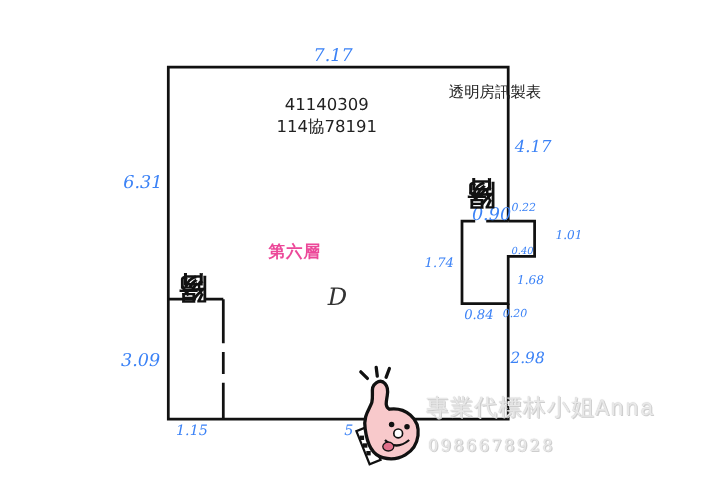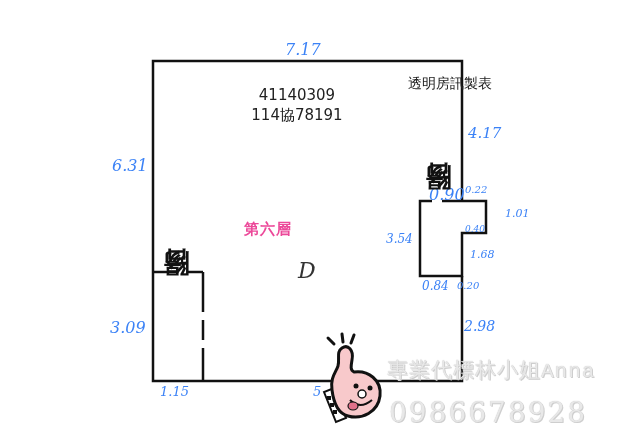--- a/index.html
+++ b/index.html
@@ -7,21 +7,21 @@
   .abs { position:absolute; }
   svg { position:absolute; left:0; top:0; }
   .doc-id { font-family:"DejaVu Sans", sans-serif; font-size:15px; color:#222; text-align:center; width:160px; }
   .maker { font-family:"DejaVu Sans", sans-serif; font-size:14px; color:#222; }
   .hand { font-family:"DejaVu Serif", serif; font-style:italic; color:#3b82f6; }
   .floor-label { font-family:"DejaVu Serif", serif; font-weight:bold; font-size:15px; color:#ec4899; letter-spacing:1px; }
   .unit-label { font-family:"DejaVu Serif", serif; font-style:italic; font-size:22px; color:#333; }
   .balcony-label { font-family:"DejaVu Serif", serif; font-weight:bold; font-size:26px; color:#111; line-height:28px; }
   .wm1 { font-family:Liberation Mono, monospace; font-size:21px; color:#e8e8e8; letter-spacing:1px;
          text-shadow: 0 0 1px #bdbdbd, 1px 1px 0 #d0d0d0; }
-  .wm2 { font-family:"DejaVu Serif", serif; font-size:28px; color:#e8e8e8; letter-spacing:2px;
+  .wm2 { font-family:"DejaVu Serif", serif; font-size:15px; color:#e8e8e8; letter-spacing:2px;
          text-shadow: 0 0 1px #bdbdbd, 1px 1px 0 #d0d0d0; }
 </style>
 </head>
 <body>
 
 <svg width="640" height="442" viewBox="0 0 640 442">
 
   <polyline points="462,201 462,61 153,61 153,381 462,381 462,276" fill="none" stroke="#111" stroke-width="2.5"></polyline>
 
   <polyline points="462,201 486,201 486,233 462,233 462,276 420,276 420,201 432,201" fill="none" stroke="#111" stroke-width="2.5"></polyline>
@@ -39,21 +39,21 @@
 <div class="abs maker" style="left:408px; top:75px;">透明房訊製表</div>
 
 <div class="abs hand" style="left:285px; top:40px; font-size:16px;">7.17</div>
 <div class="abs hand" style="left:112px; top:156px; font-size:16px;">6.31</div>
 <div class="abs hand" style="left:468px; top:124px; font-size:15px;">4.17</div>
 <div class="abs hand" style="left:429px; top:185px; font-size:16px;">0.90</div>
 <div class="abs hand" style="left:465px; top:184px; font-size:10px;">0.22</div>
 <div class="abs hand" style="left:489px; top:207px; font-size:11px;padding-left:16px;">1.01</div>
 <div class="abs hand" style="left:465px; top:224px; font-size:9px;">0.40</div>
 <div class="abs hand" style="left:470px; top:248px; font-size:11px;">1.68</div>
-<div class="abs hand" style="left:386px; top:232px; font-size:12px;">3.54</div>
+<div class="abs hand" style="left:386px; top:232px; font-size:12px;">1.74</div>
 <div class="abs hand" style="left:422px; top:279px; font-size:12px;">0.84</div>
 <div class="abs hand" style="left:457px; top:280px; font-size:10px;">0.20</div>
 <div class="abs hand" style="left:464px; top:318px; font-size:14px;">2.98</div>
 <div class="abs hand" style="left:110px; top:318px; font-size:16px;">3.09</div>
 <div class="abs hand" style="left:160px; top:384px; font-size:13px;">1.15</div>
 <div class="abs hand" style="left:313px; top:384px; font-size:13px;">5</div>
 
 <div class="abs floor-label" style="left:244px; top:220px;">第六層</div>
 <div class="abs unit-label" style="left:298px; top:258px;">D</div>
 

